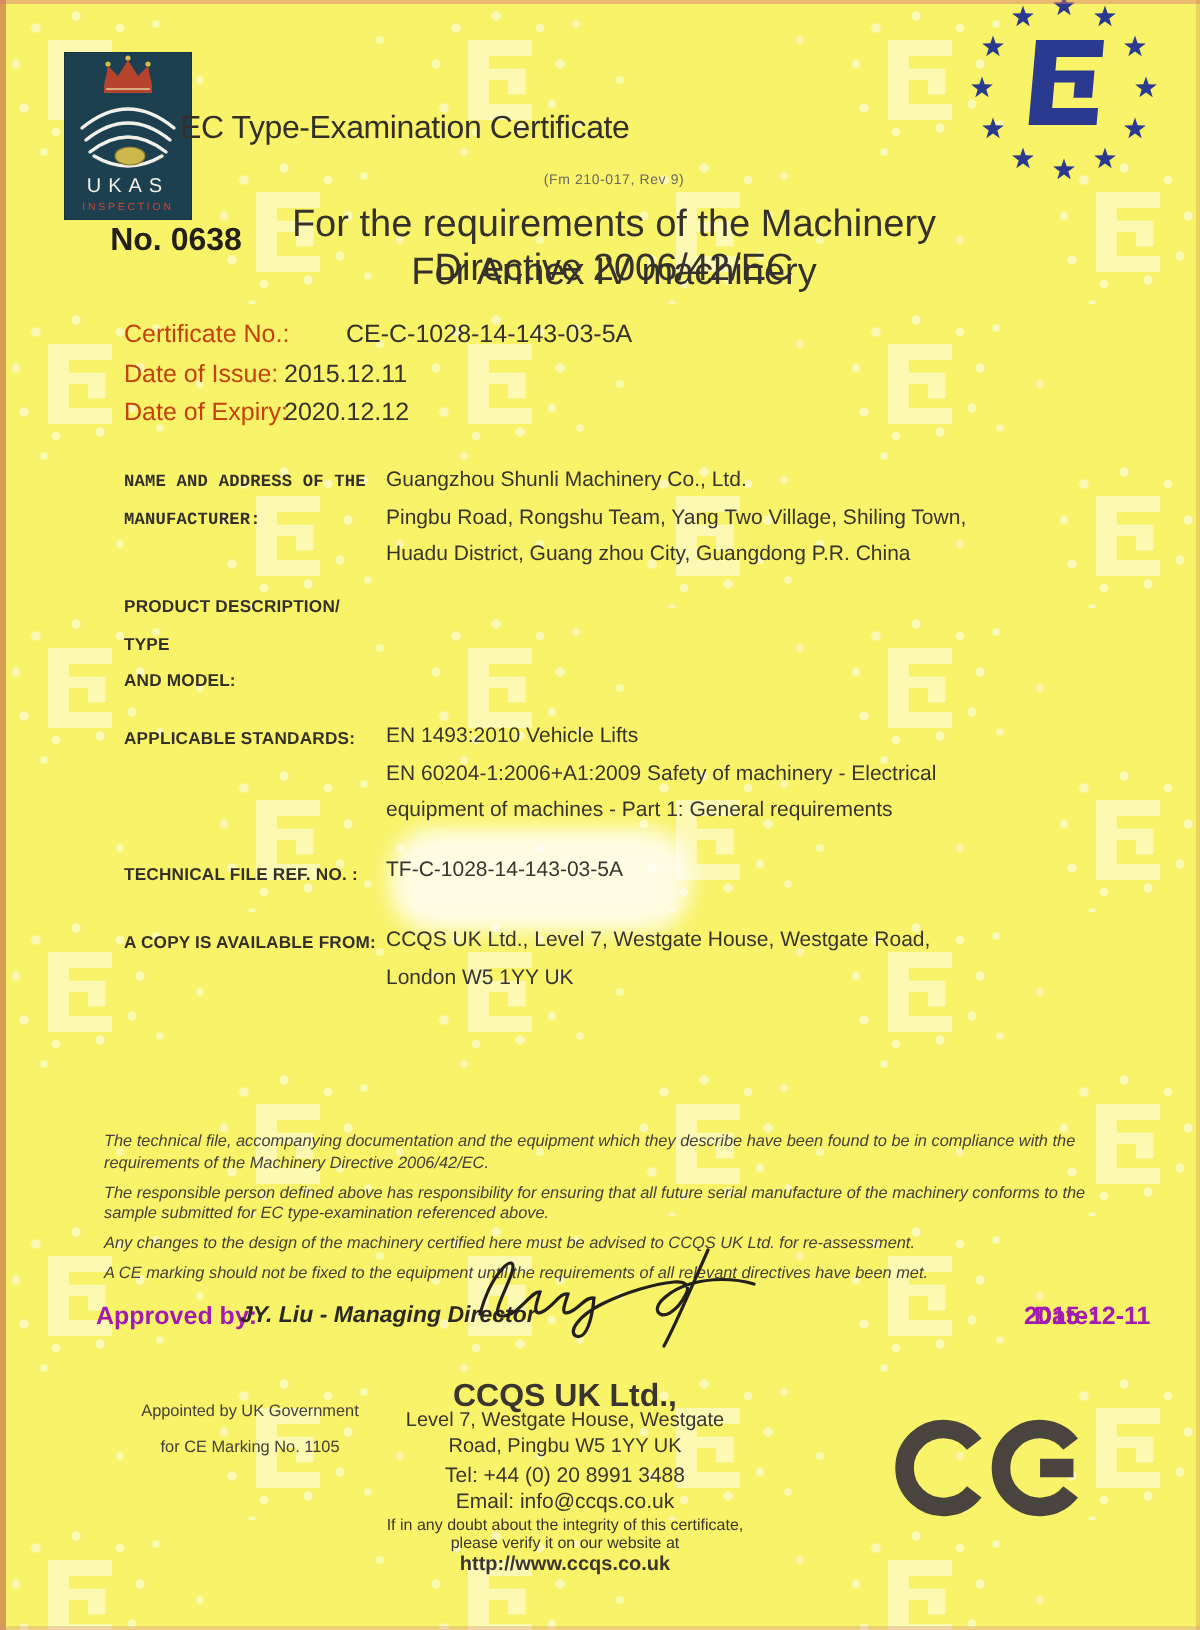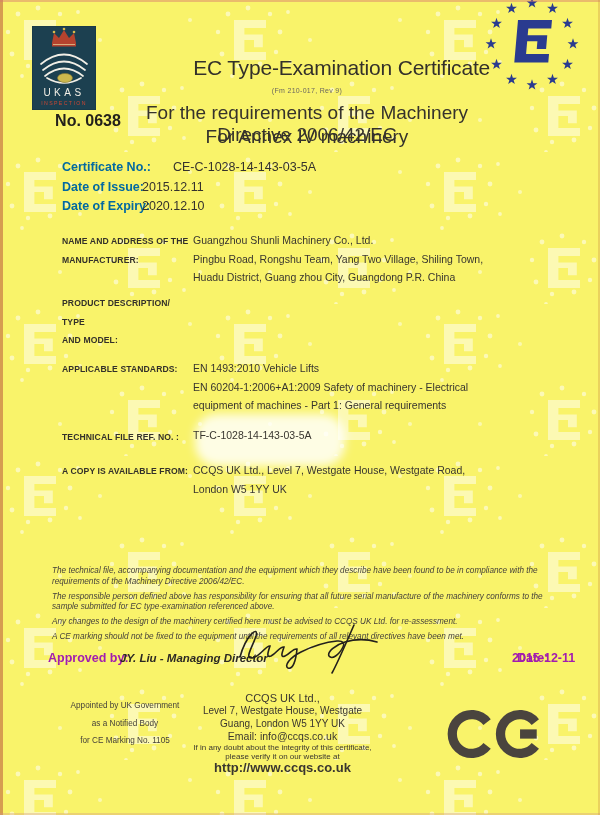--- a/index.html
+++ b/index.html
@@ -6,39 +6,39 @@
   #page{
     position:relative; width:600px; height:815px; overflow:hidden;
     background:#f9f36a;
     font-family:"Liberation Sans", sans-serif;
     color:#2e2b26;
   }
   .abs{position:absolute; z-index:2;}
   #wmsvg{position:absolute; left:0; top:0; z-index:0;}
   .patch{position:absolute; z-index:1; background:rgba(255,255,255,0.82); border-radius:22px; filter:blur(5px);}
   .edge{position:absolute; z-index:3;}
-  .title{font-size:21px; letter-spacing:-0.2px; color:#33302a; text-align:right;}
+  .title{font-size:16px; letter-spacing:-0.2px; color:#33302a; text-align:left;}
   .formref{font-size:7px; color:#6b675f; text-align:center; letter-spacing:0.3px;}
   .subline{font-size:19px; color:#35322c; text-align:center;}
-  .slbl{font-weight:bold; font-size:12.5px; color:#0369a1;}
+  .slbl{font-weight:normal; font-size:12.5px; color:#c2410c;}
   .sval{font-size:12.5px; color:#35322d;}
   .dlbl{font-weight:bold; font-size:8.6px; color:#33302a; line-height:18.5px; letter-spacing:0.1px;}
   .dval{font-size:10.5px; color:#38352f; line-height:18.5px;}
   .legal{font-style:italic; font-size:8.2px; color:#46423b; line-height:10.6px;}
   .legal div{margin-bottom:4.5px;}
   .appr-lbl{font-weight:bold; font-size:12.5px; color:#a21caf;}
   .appr-name{font-weight:bold; font-style:italic; font-size:11.5px; color:#2c2924;}
   .fcol{font-size:8.2px; color:#45413a; text-align:center; line-height:17.5px;}
   .fmid{text-align:center; color:#3a362f;}
-  .fmid .org{font-weight:normal; font-size:11px; line-height:13px;}
+  .fmid .org{font-weight:bold; font-size:16px; line-height:13px;}
   .fmid .addr{font-size:10px; line-height:12.5px;}
   .fmid .tel{font-size:10.5px; line-height:13px; margin-top:2px;}
   .fmid .email{font-size:10.5px; line-height:12.5px;}
   .fmid .fine{font-size:8px; line-height:9.8px;}
-  .fmid .url{font-weight:bold; font-size:13px; line-height:12px;}
+  .fmid .url{font-weight:bold; font-size:10px; line-height:12px;}
   .ukas-no{font-weight:bold; font-size:16px; color:#23201b; text-align:center;}
 </style>
 </head>
 <body>
 
 <div id="page">
 
   <svg id="wmsvg" width="600" height="815">
     <defs>
       <path id="eglyph" d="M0,0 H40 V10 H13 V18 H36 V34 H25 V25 H13 V40 H40 V50 H0 Z"></path>
@@ -124,23 +124,23 @@
   <div class="abs title" style="left:90px; top:56px; width:400px;">EC Type-Examination Certificate</div>
   <div class="abs formref" style="left:107px; top:87px; width:400px;">(Fm 210-017, Rev 9)</div>
   <div class="abs subline" style="left:107px; top:102px; width:400px;">For the requirements of the Machinery Directive 2006/42/EC</div>
   <div class="abs subline" style="left:107px; top:126px; width:400px;">For Annex IV machinery</div>
 
   <div class="abs slbl" style="left:62px; top:160px;">Certificate No.:</div>
   <div class="abs sval" style="left:142px; top:160px;padding-left:31px;">CE-C-1028-14-143-03-5A</div>
   <div class="abs slbl" style="left:62px; top:180px;">Date of Issue:</div>
   <div class="abs sval" style="left:142px; top:180px;">2015.12.11</div>
   <div class="abs slbl" style="left:62px; top:199px;">Date of Expiry:</div>
-  <div class="abs sval" style="left:142px; top:199px;">2020.12.10</div>
-
-  <div class="abs dlbl" style="left:62px; top:232px; width:130px;">
+  <div class="abs sval" style="left:142px; top:199px;">2020.12.12</div>
+
+  <div class="abs dlbl" style="left:62px; top:232px; width:130px;font-family:Liberation Mono, monospace;">
     <div>NAME AND ADDRESS OF THE</div>
     <div>MANUFACTURER:</div>
   </div>
   <div class="abs dval" style="left:193px; top:231px; width:345px;">
     <div>Guangzhou Shunli Machinery Co., Ltd.</div>
     <div>Pingbu Road, Rongshu Team, Yang Two Village, Shiling Town,</div>
     <div>Huadu District, Guang zhou City, Guangdong P.R. China</div>
   </div>
 
   <div class="abs dlbl" style="left:62px; top:294px; width:130px;">
@@ -185,28 +185,28 @@
     <g fill="none" stroke="#23201c" stroke-width="1.6" stroke-linecap="round">
       <path d="M8,42 C14,20 27,10 24,21 C21,31 12,44 20,43 C28,42 34,30 38,31 C36,37 34,43 39,41 C45,38 48,31 52,32 C50,38 48,43 53,41 C58,39 61,33 65,34 C64,45 61,55 56,53 C52,51 57,43 69,37 C81,31 95,27 105,26 C111,25.5 113,28 111,32 C107,40 100,45 97,41 C95,37 103,30 113,27 C123,24 135,24 145,27"></path>
       <path d="M122,10 C114,28 106,47 100,58"></path>
     </g>
   </svg>
   <div class="abs appr-lbl" style="left:470px; top:651px;padding-left:47px;">Date:</div>
   <div class="abs appr-lbl" style="left:512px; top:651px;">2015-12-11</div>
 
   <div class="abs fcol" style="left:55px; top:697px; width:140px;">
     <div>Appointed by UK Government</div>
-    <div>as a Notified Body</div>
     <div>for CE Marking No. 1105</div>
   </div>
 
   <div class="abs fmid" style="left:190px; top:692px; width:185px;">
     <div class="org">CCQS UK Ltd.,</div>
     <div class="addr">Level 7, Westgate House, Westgate</div>
-    <div class="addr">Guang, London W5 1YY UK</div>
+    <div class="addr">Road, Pingbu W5 1YY UK</div>
+    <div class="tel">Tel: +44 (0) 20 8991 3488</div>
     <div class="email">Email: info@ccqs.co.uk</div>
     <div class="fine">If in any doubt about the integrity of this certificate,</div>
     <div class="fine">please verify it on our website at</div>
     <div class="url">http://www.ccqs.co.uk</div>
   </div>
 
   <svg class="abs" style="left:444px; top:703px;" width="102" height="62" viewBox="0 0 110 64">
     <g fill="none" stroke="#4a443e" stroke-width="10">
       <path d="M46.5,19.1 A21,21 0 1 0 46.5,44.9"></path>
       <path d="M98.5,19.1 A21,21 0 1 0 98.5,44.9"></path>

